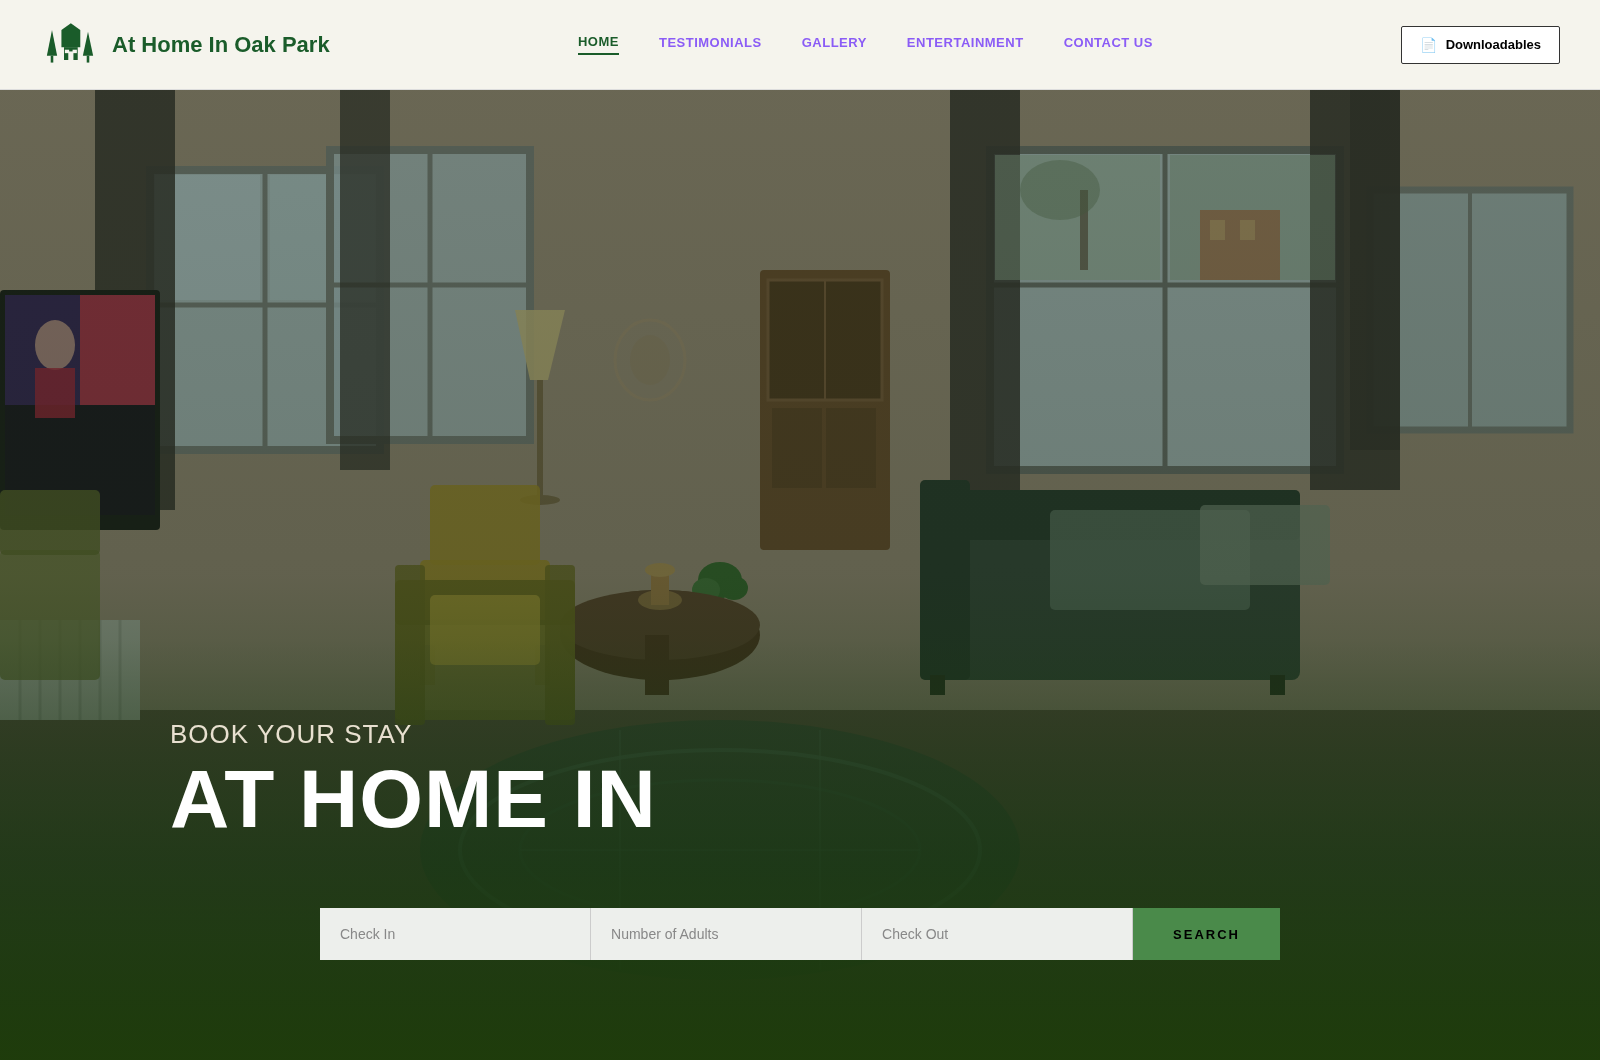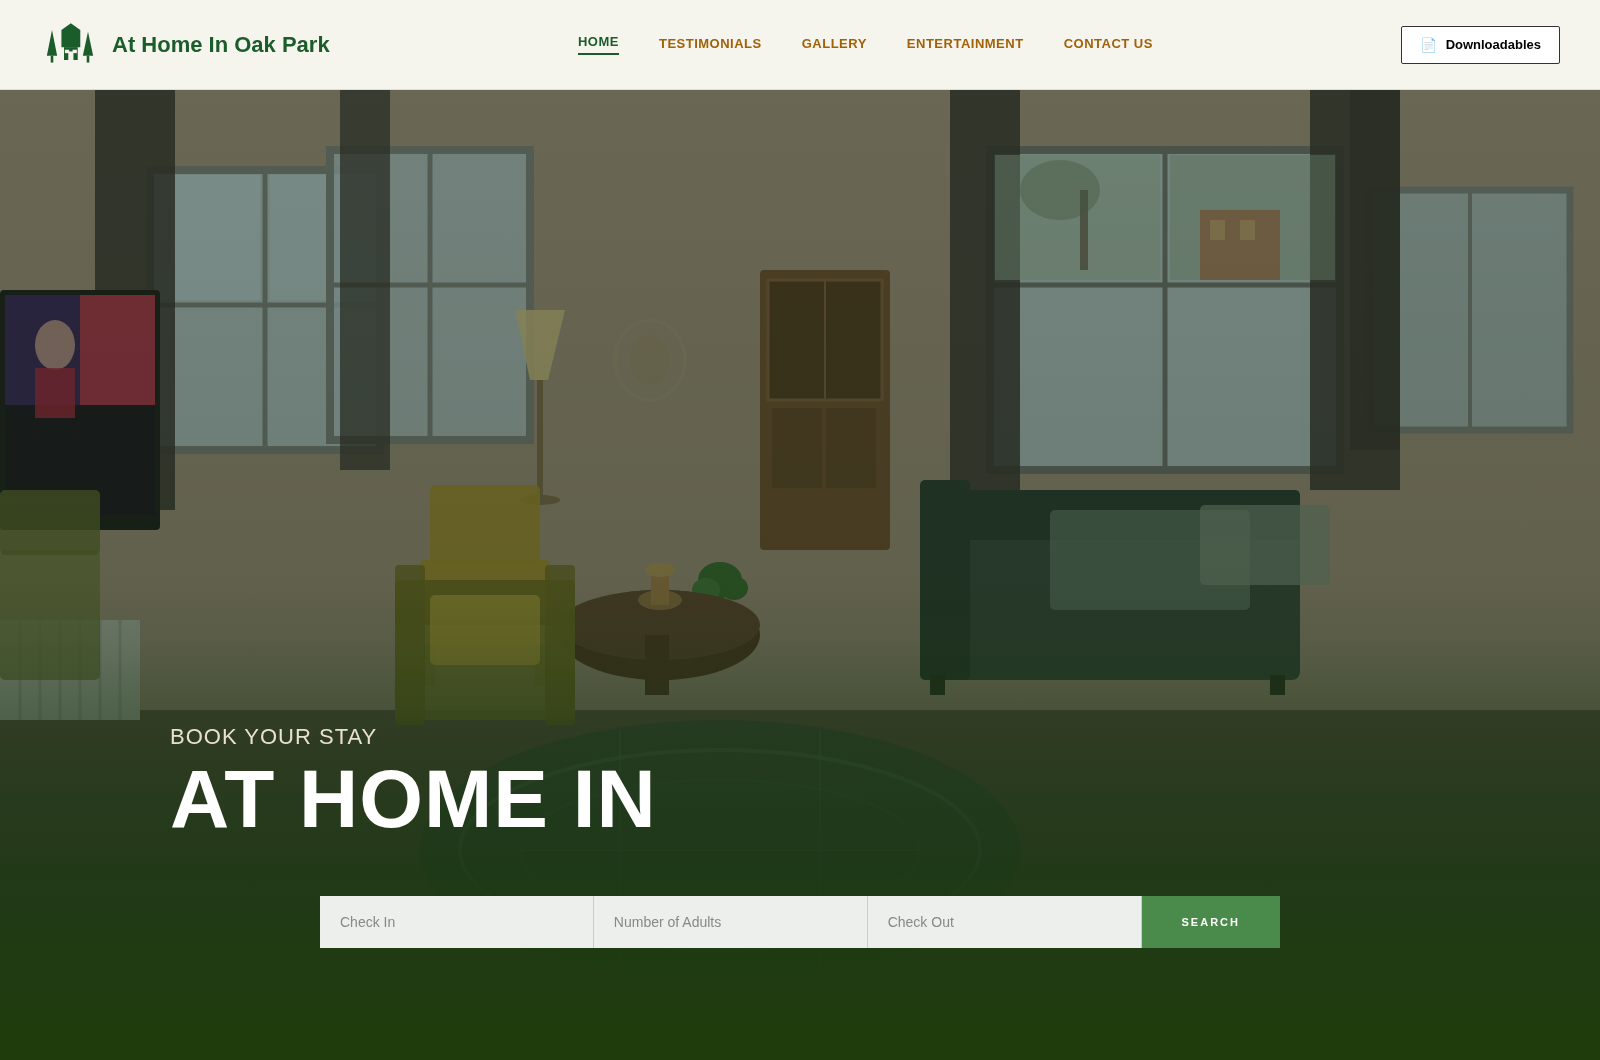--- a/index.html
+++ b/index.html
@@ -27,28 +27,28 @@
       height: 50px;
     }
     .logo-text {
       font-size: 22px;
       font-weight: 700;
       color: #1a5c2a;
       white-space: nowrap;
     }
     .nav {
       display: flex;
-      align-items: flex-end;
+      align-items: center;
       gap: 40px;
     }
     .nav-item {
       font-size: 13px;
       font-weight: 600;
       letter-spacing: 0.5px;
-      color: #a16207;
+      color: #8b5cf6;
       text-transform: uppercase;
       cursor: pointer;
       text-decoration: none;
       padding-bottom: 4px;
     }
     .nav-item.active {
       color: #1a5c2a;
       border-bottom: 2px solid #1a5c2a;
     }
     .downloadables-btn {
@@ -117,40 +117,40 @@
 
     
     .hero-content {
       position: absolute;
       bottom: 220px;
       left: 170px;
       z-index: 5;
       color: #fff;
     }
     .hero-subtitle {
-      font-size: 22px;
+      font-size: 26px;
       font-weight: 400;
       color: #e8e0d0;
       margin-bottom: 8px;
       letter-spacing: 1px;
     }
     .hero-title {
       font-size: 82px;
       font-weight: 900;
       color: #fff;
       line-height: 1.0;
       text-transform: uppercase;
       letter-spacing: 1px;
       text-align: center;
     }
 
     
     .search-bar {
       position: absolute;
-      bottom: 112px;
+      bottom: 100px;
       left: 50%;
       transform: translateX(-50%);
       display: flex;
       gap: 0;
       z-index: 5;
       width: 960px;
       margin-top: 22px;
     }
     .search-input {
       flex: 1;
@@ -161,22 +161,22 @@
       outline: none;
       color: #555;
       border-right: 1px solid #ccc;
     }
     .search-input::placeholder {
       color: #888;
     }
     .search-btn {
       padding: 18px 40px;
       background: #4a8a4a;
-      color: #ffffff;
-      font-size: 11px;
+      color: #000000;
+      font-size: 13px;
       font-weight: 700;
       letter-spacing: 2px;
       text-transform: uppercase;
       border: none;
       cursor: pointer;
     }
   </style>
 </head>
 <body>
 

